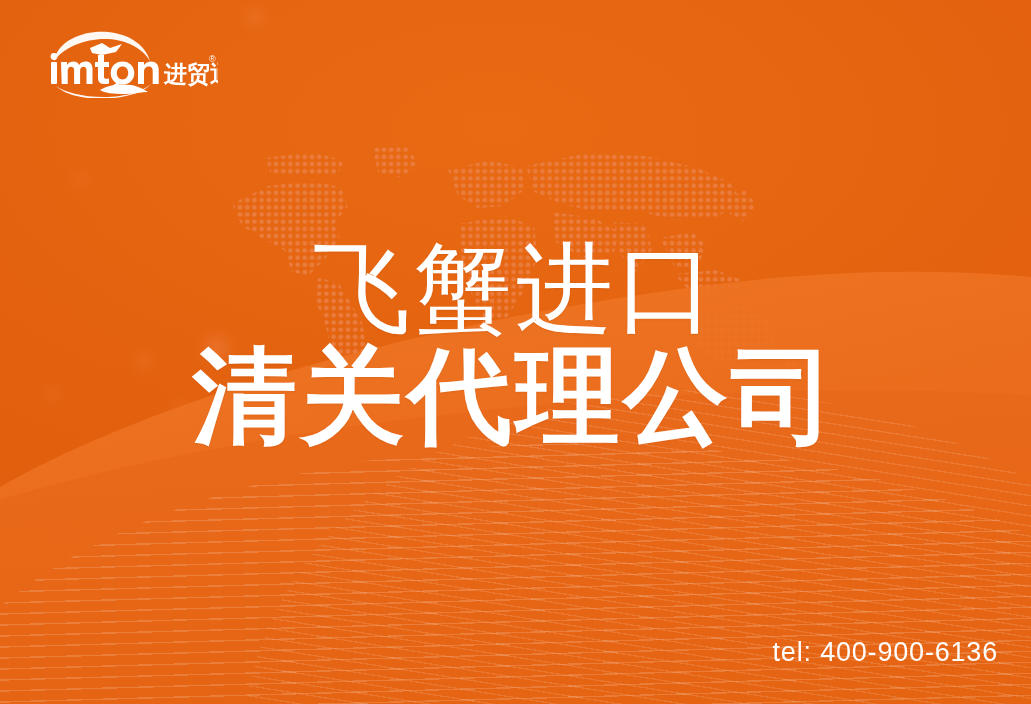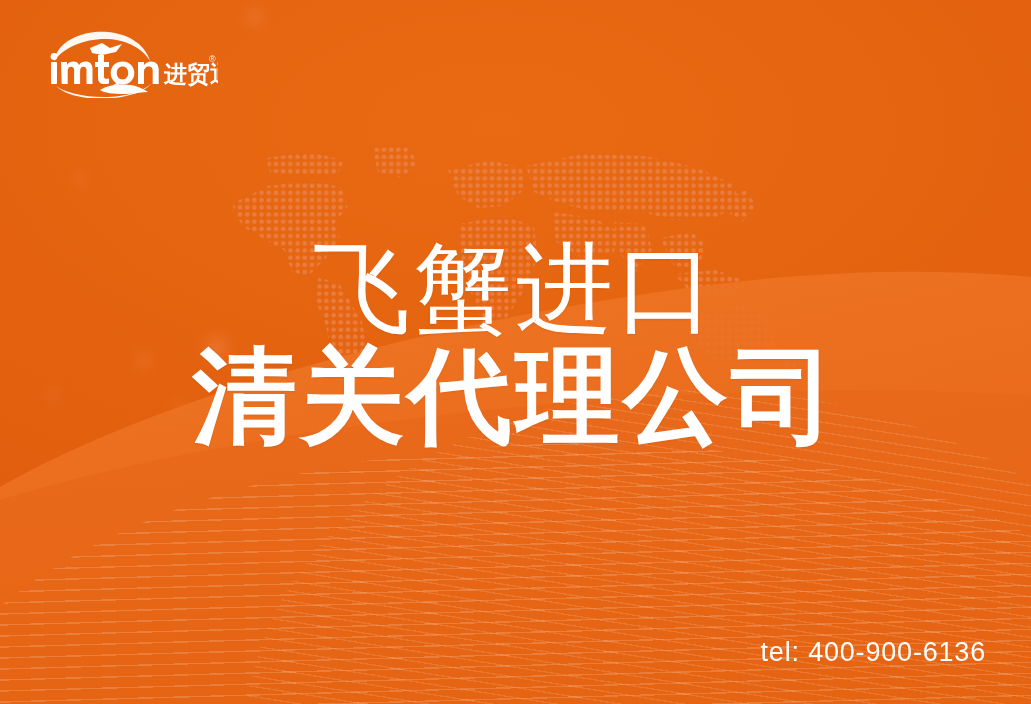--- a/index.html
+++ b/index.html
@@ -147,21 +147,21 @@
   #headline-line-2 {
     font-size: 104px;
     line-height: 116px;
     margin-top: -6px;
     font-weight: bold;
   }
 
   
   #phone {
     position: absolute;
-    right: 45px;
+    right: 33px;
     bottom: 36px;
     color: #ffffff;
     font-family: "Liberation Sans", sans-serif;
     font-size: 27px;
     font-weight: 400;
     letter-spacing: .03em;
     white-space: nowrap;
   }
 </style>
 </head>

